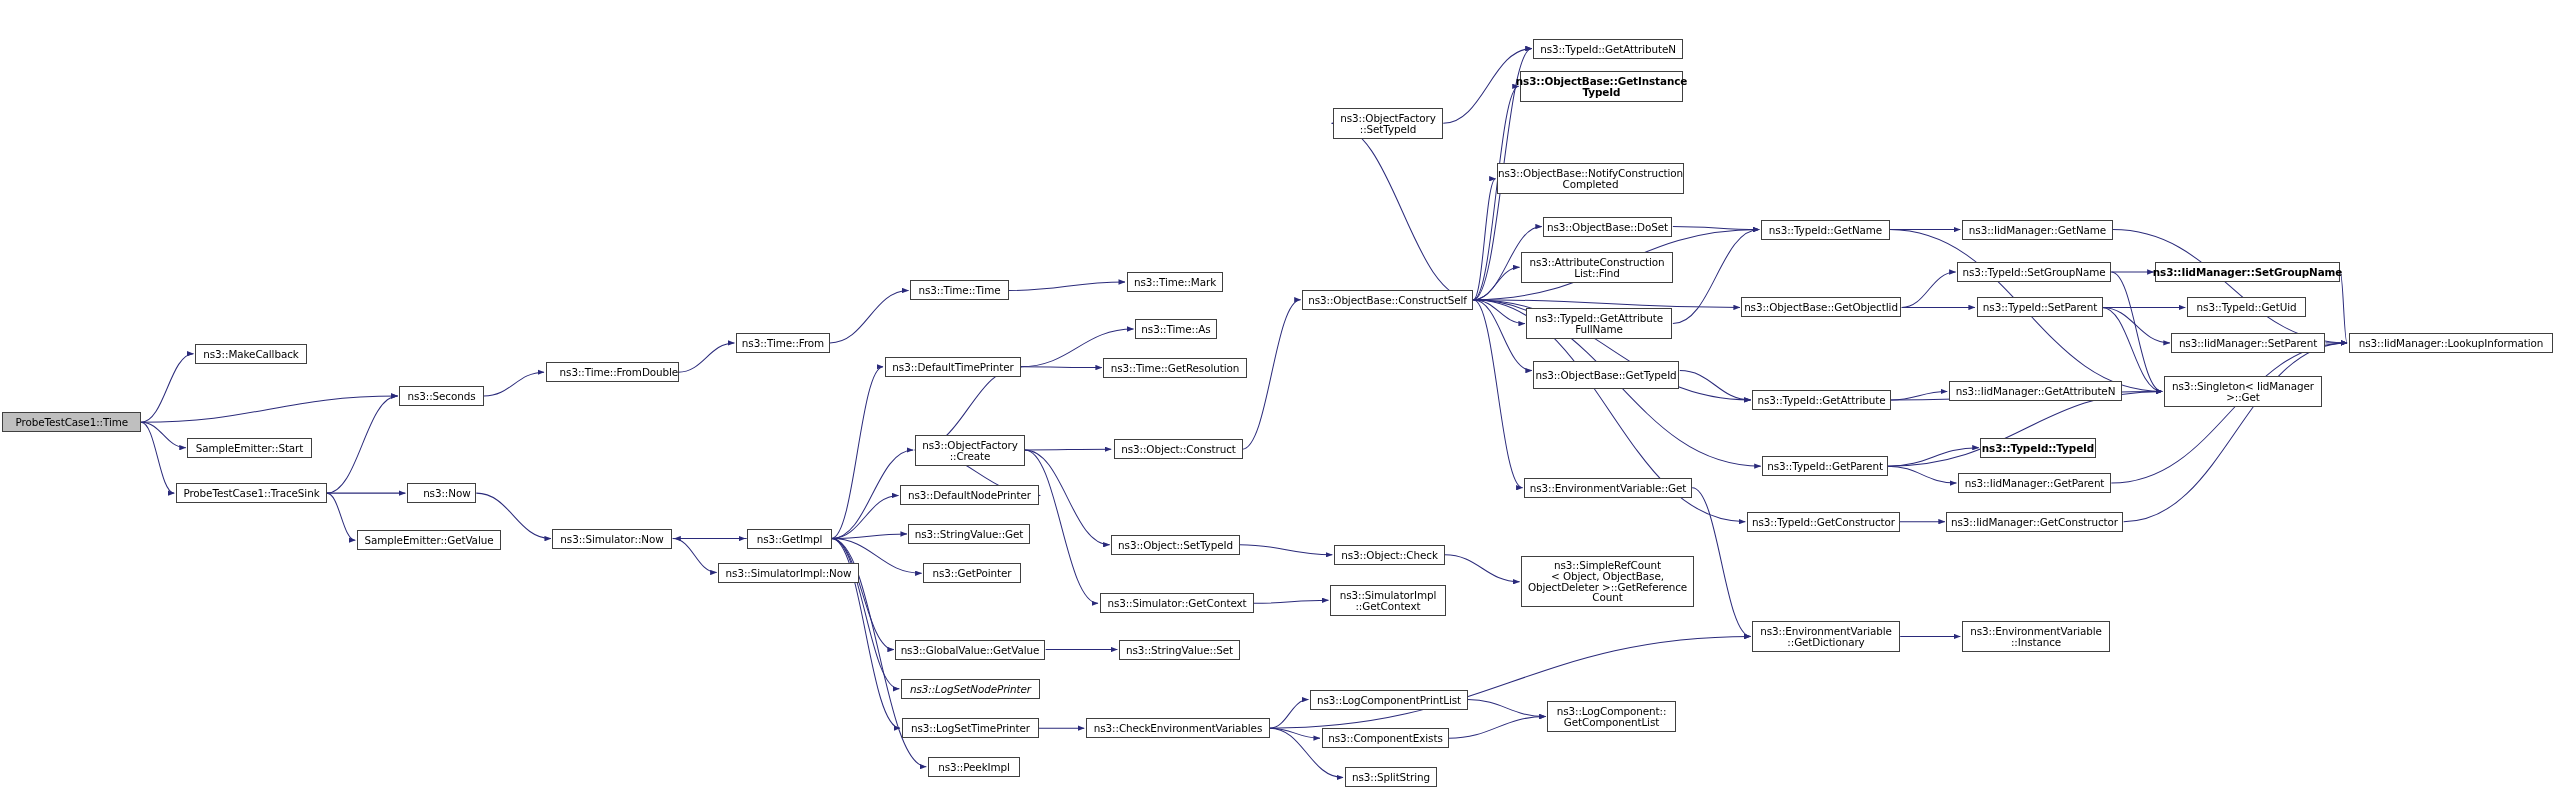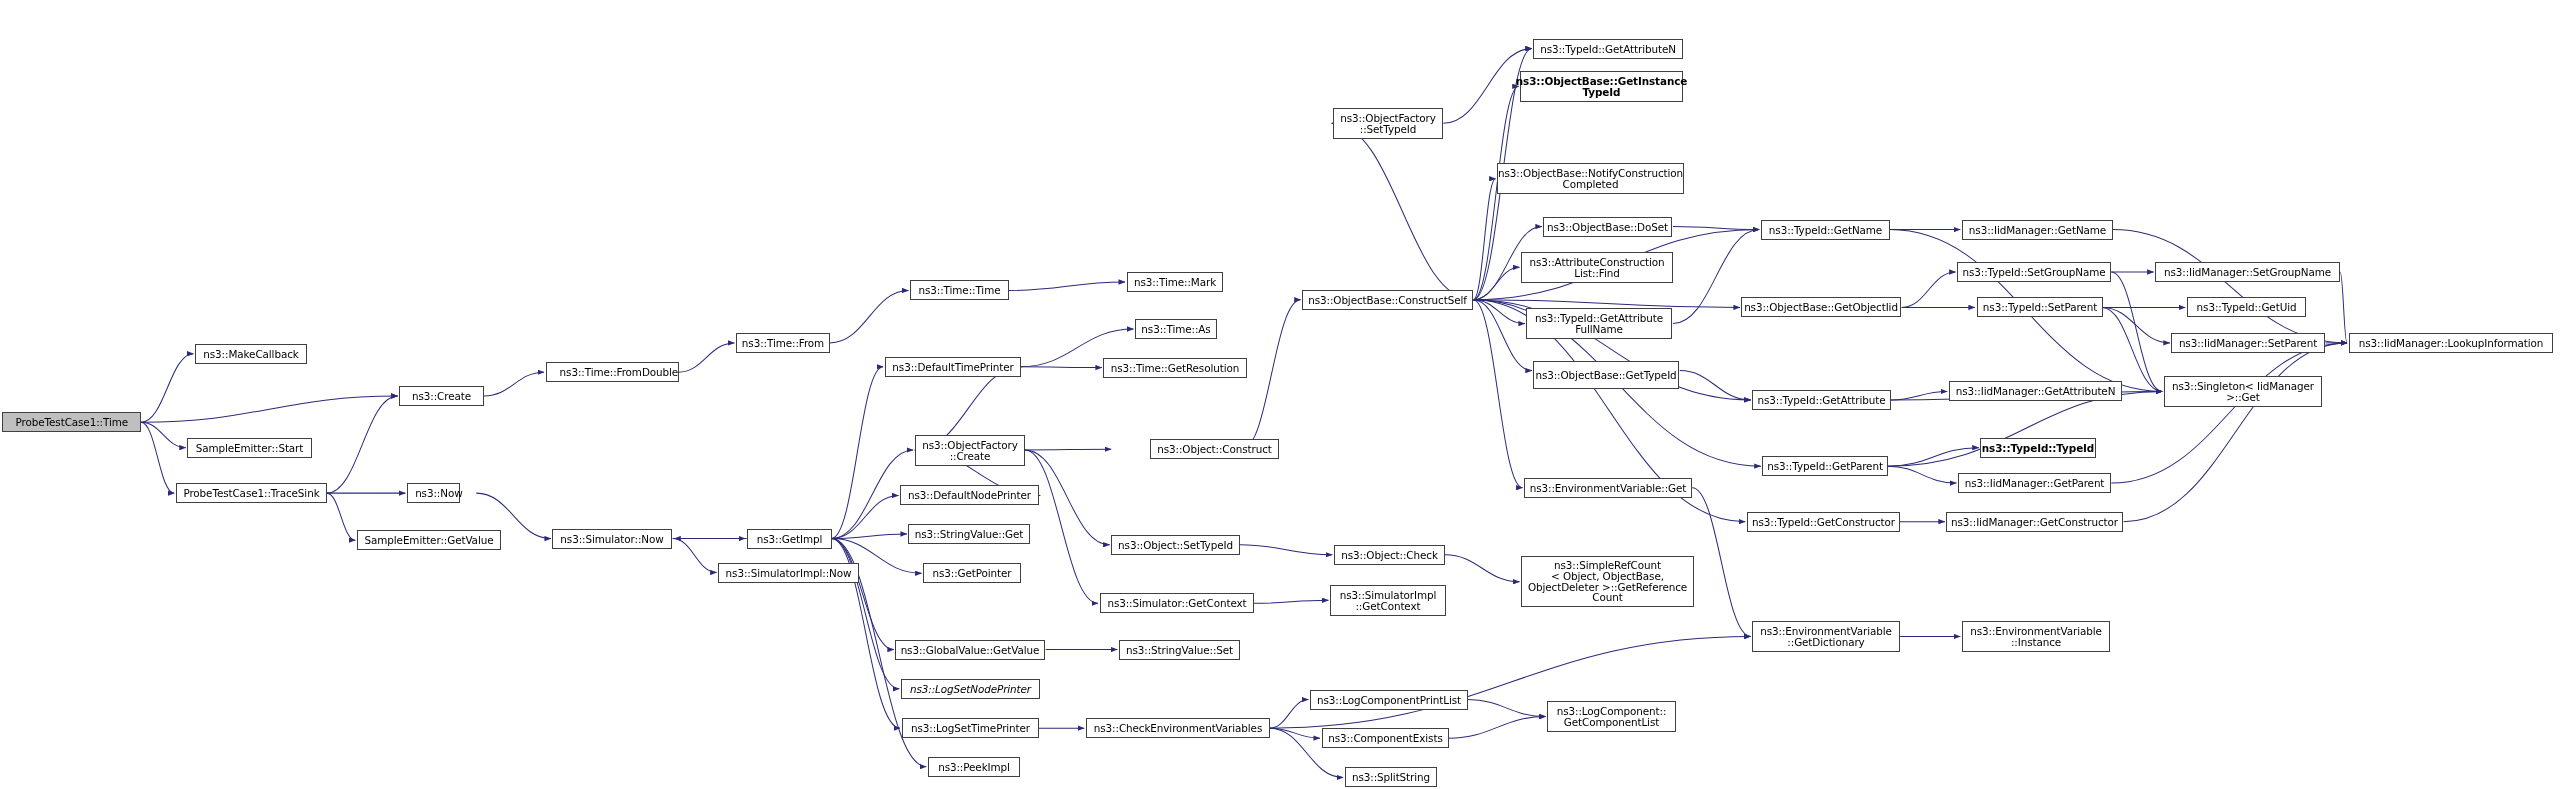--- a/index.html
+++ b/index.html
@@ -139,42 +139,42 @@
         <path d="M1912,389 C2079.85,389 2117.15,605 2285,605" fill="none" stroke="#2a2a7a" stroke-width="1.3" marker-end="url(#ah)"></path>
         <path d="M1912,389 C2070.85,389 2106.15,677 2265,677" fill="none" stroke="#2a2a7a" stroke-width="1.3" marker-end="url(#ah)"></path>
       </g>
   </svg>
   <div id="node-layer">
       <div class="node root" style="left: 2.3px; top: 412px; width: 139px; height: 20px;">ProbeTestCase1::Time</div>
       <div class="node" style="left: 195px; top: 344px; width: 112px; height: 20px;">ns3::MakeCallback</div>
       <div class="node" style="left: 187px; top: 438px; width: 125px; height: 20px;">SampleEmitter::Start</div>
       <div class="node" style="left: 176px; top: 483px; width: 151px; height: 20px;">ProbeTestCase1::TraceSink</div>
       <div class="node" style="left: 357px; top: 530px; width: 144px; height: 20px;">SampleEmitter::GetValue</div>
-      <div class="node" style="left: 399px; top: 386px; width: 85px; height: 20px;">ns3::Create</div>
-      <div class="node" style="left: 407px; top: 483px; width: 53px; height: 20px; padding-left: 13px;">ns3::Now</div>
+      <div class="node" style="left: 399px; top: 386px; width: 85px; height: 20px;">ns3::Seconds</div>
+      <div class="node" style="left: 407px; top: 483px; width: 69px; height: 20px; padding-left: 13px;">ns3::Now</div>
       <div class="node" style="left: 546px; top: 362px; width: 133px; height: 20px; padding-left: 15px;">ns3::Time::FromDouble</div>
       <div class="node" style="left: 552px; top: 529px; width: 120px; height: 20px;">ns3::Simulator::Now</div>
       <div class="node" style="left: 736px; top: 333px; width: 94px; height: 20px;">ns3::Time::From</div>
       <div class="node" style="left: 747px; top: 529px; width: 85px; height: 20px;">ns3::GetImpl</div>
       <div class="node" style="left: 718px; top: 563px; width: 141px; height: 20px;">ns3::SimulatorImpl::Now</div>
       <div class="node" style="left: 910px; top: 280px; width: 99px; height: 20px;">ns3::Time::Time</div>
       <div class="node" style="left: 885px; top: 357px; width: 136px; height: 20px;">ns3::DefaultTimePrinter</div>
       <div class="node" style="left: 915px; top: 435px; width: 110px; height: 31px;">ns3::ObjectFactory
 ::Create</div>
       <div class="node" style="left: 900px; top: 485px; width: 139px; height: 20px;">ns3::DefaultNodePrinter</div>
       <div class="node" style="left: 908px; top: 524px; width: 122px; height: 20px;">ns3::StringValue::Get</div>
       <div class="node" style="left: 923px; top: 563px; width: 98px; height: 20px;">ns3::GetPointer</div>
       <div class="node" style="left: 895px; top: 640px; width: 150px; height: 20px;">ns3::GlobalValue::GetValue</div>
       <div class="node" style="left: 901px; top: 679px; width: 139px; height: 20px; font-style: italic;">ns3::LogSetNodePrinter</div>
       <div class="node" style="left: 902px; top: 718px; width: 137px; height: 20px;">ns3::LogSetTimePrinter</div>
       <div class="node" style="left: 928px; top: 757px; width: 92px; height: 20px;">ns3::PeekImpl</div>
       <div class="node" style="left: 1127px; top: 272px; width: 96px; height: 20px;">ns3::Time::Mark</div>
       <div class="node" style="left: 1135px; top: 319px; width: 82px; height: 20px;">ns3::Time::As</div>
       <div class="node" style="left: 1103px; top: 358px; width: 144px; height: 20px;">ns3::Time::GetResolution</div>
-      <div class="node" style="left: 1150px; top: 439px; width: 129px; height: 20px;">ns3::Object::Construct</div>
+      <div class="node" style="left: 1114px; top: 439px; width: 129px; height: 20px;">ns3::Object::Construct</div>
       <div class="node" style="left: 1111px; top: 535px; width: 129px; height: 20px;">ns3::Object::SetTypeId</div>
       <div class="node" style="left: 1100px; top: 593px; width: 154px; height: 20px;">ns3::Simulator::GetContext</div>
       <div class="node" style="left: 1119px; top: 640px; width: 121px; height: 20px;">ns3::StringValue::Set</div>
       <div class="node" style="left: 1086px; top: 718px; width: 184px; height: 20px;">ns3::CheckEnvironmentVariables</div>
       <div class="node" style="left: 1333px; top: 108px; width: 110px; height: 31px;">ns3::ObjectFactory
 ::SetTypeId</div>
       <div class="node" style="left: 1302px; top: 290px; width: 171px; height: 20px;">ns3::ObjectBase::ConstructSelf</div>
       <div class="node" style="left: 1334px; top: 545px; width: 111px; height: 20px;">ns3::Object::Check</div>
       <div class="node" style="left: 1330px; top: 585px; width: 116px; height: 31px;">ns3::SimulatorImpl
 ::GetContext</div>
@@ -208,21 +208,21 @@
 ::GetDictionary</div>
       <div class="node" style="left: 1957px; top: 262px; width: 154px; height: 20px;">ns3::TypeId::SetGroupName</div>
       <div class="node" style="left: 1977px; top: 297px; width: 126px; height: 20px;">ns3::TypeId::SetParent</div>
       <div class="node" style="left: 1962px; top: 220px; width: 151px; height: 20px;">ns3::IidManager::GetName</div>
       <div class="node" style="left: 1949px; top: 381px; width: 173px; height: 20px;">ns3::IidManager::GetAttributeN</div>
       <div class="node" style="left: 1980px; top: 438px; width: 116px; height: 20px; font-weight: bold;">ns3::TypeId::TypeId</div>
       <div class="node" style="left: 1958px; top: 473px; width: 153px; height: 20px;">ns3::IidManager::GetParent</div>
       <div class="node" style="left: 1946px; top: 512px; width: 177px; height: 20px;">ns3::IidManager::GetConstructor</div>
       <div class="node" style="left: 1962px; top: 621px; width: 148px; height: 31px;">ns3::EnvironmentVariable
 ::Instance</div>
-      <div class="node" style="left: 2155px; top: 262px; width: 185px; height: 20px;">ns3::IidManager::SetGroupName</div>
+      <div class="node" style="left: 2155px; top: 262px; width: 185px; height: 20px; font-weight: bold;">ns3::IidManager::SetGroupName</div>
       <div class="node" style="left: 2187px; top: 297px; width: 119px; height: 20px;">ns3::TypeId::GetUid</div>
       <div class="node" style="left: 2171px; top: 333px; width: 154px; height: 20px;">ns3::IidManager::SetParent</div>
       <div class="node" style="left: 2164px; top: 376px; width: 158px; height: 31px;">ns3::Singleton&lt; IidManager
 &gt;::Get</div>
       <div class="node" style="left: 2349px; top: 333px; width: 204px; height: 20px;">ns3::IidManager::LookupInformation</div>
     </div>
 </div>
 
 
 </body></html>

